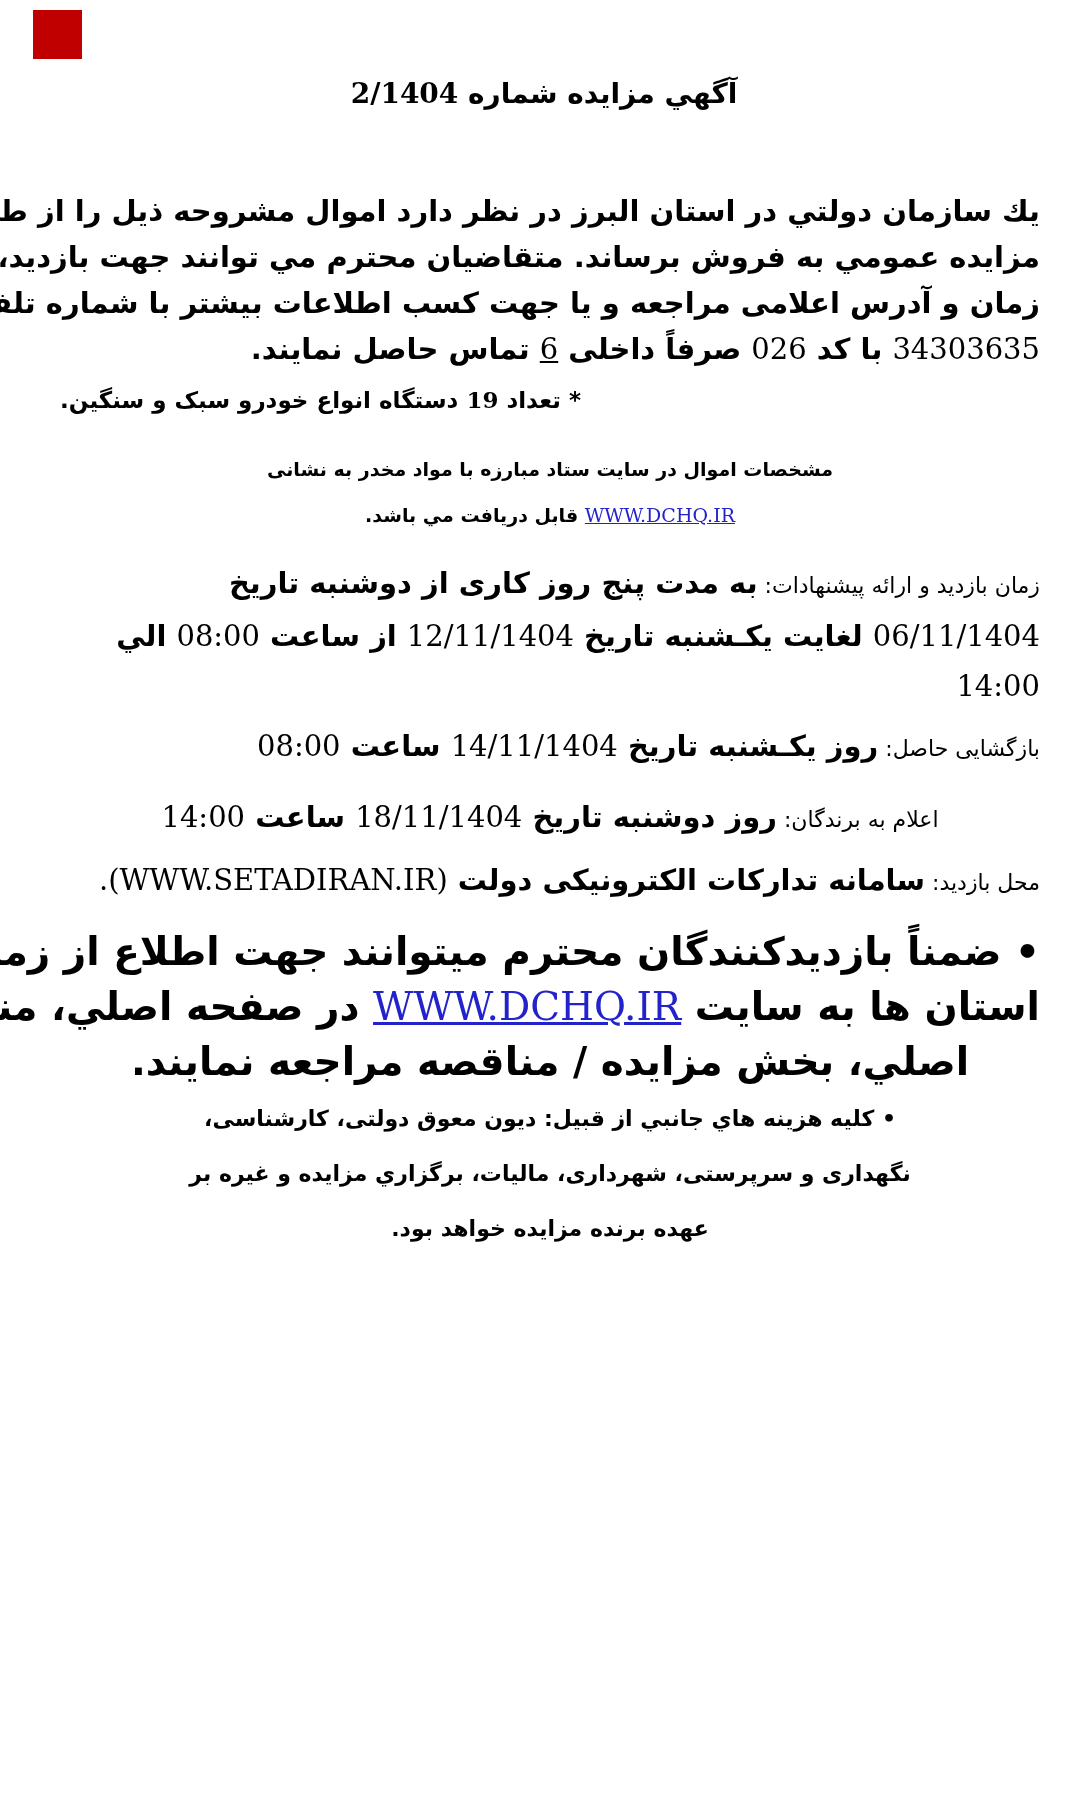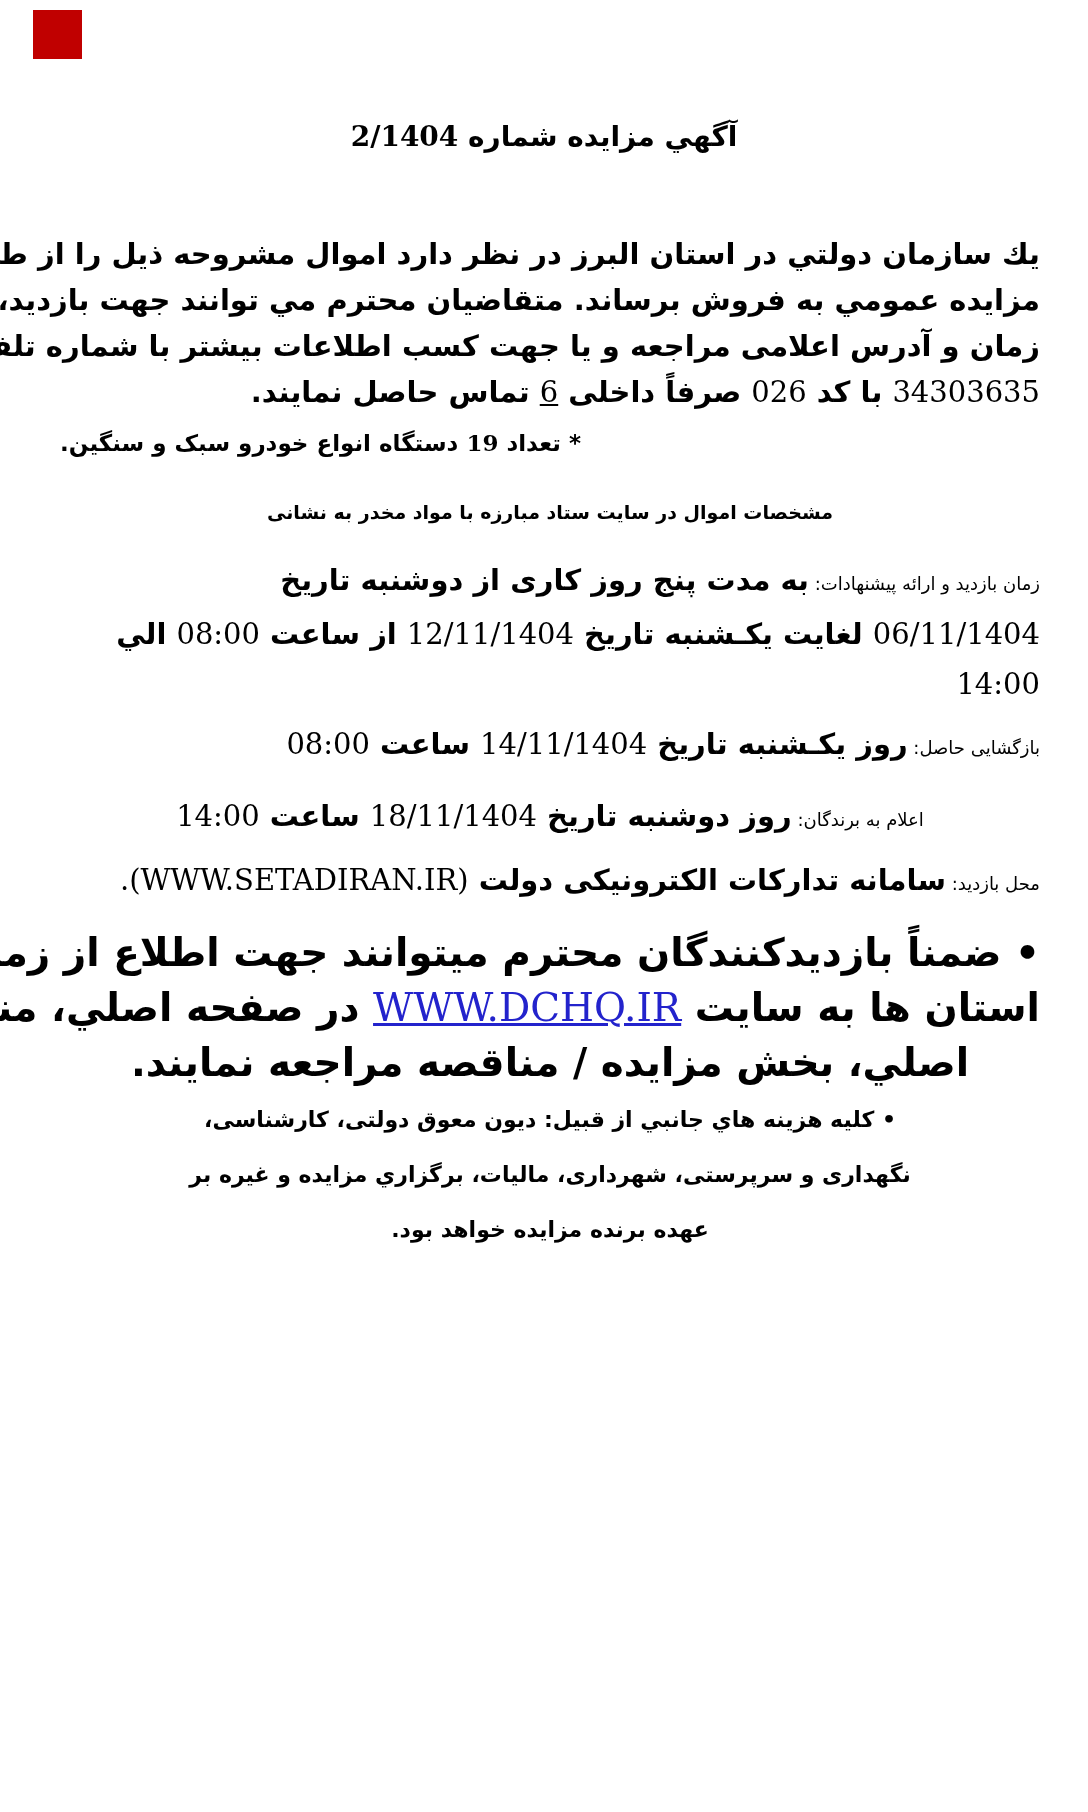--- a/index.html
+++ b/index.html
@@ -12,21 +12,21 @@
     font-family:"DejaVu Sans", sans-serif;
     color:#000;
   }
   .marker{
     position:absolute;
     left:33px; top:10px;
     width:49px; height:49px;
   }
   .title{
     margin:0;
-    padding-top:119px;
+    padding-top:76px;
     text-align:center;
     direction:rtl;
     font-size:28px;
     font-weight:bold;
     line-height:36px;
   }
   .content{
     direction:rtl;
     padding:0 48px 0 60px; 
   }
@@ -37,21 +37,21 @@
   .num{font-family:"DejaVu Serif", serif; font-weight:normal;}
   .title .num, .note .num{font-weight:bold;}
   .u{text-decoration:underline;}
   .link{
     font-family:"DejaVu Serif", serif;
     font-weight:normal;
     text-decoration:underline;
     cursor:pointer;
   }
   .label{
-    font-size:18px;
+    font-size:22px;
     font-weight:normal;
   }
   .bullet{font-weight:bold;}
 
   .p-intro{ margin-top:76px; font-size:29px; line-height:46px; text-align:right; }
   .note{ margin-top:12px; font-size:23px; line-height:32px; font-weight:bold; text-align:left; }
   .p-assets{ margin-top:30px; font-size:19px; line-height:46px; text-align:center; }
   .p-visit{ margin-top:20px; font-size:29px; line-height:50px; text-align:right; }
   .p-open{ margin-top:12px; font-size:29px; line-height:46px; text-align:right; }
   .p-winners{ margin-top:22px; font-size:29px; line-height:46px; text-align:center; }
@@ -76,20 +76,21 @@
       <span class="line rich">زمان و آدرس اعلامی مراجعه و يا جهت کسب اطلاعات بيشتر با شماره تلفن</span>
       <span class="line rich"><span><span class="num">34303635</span> با کد <span class="num">026</span> صرفاً داخلی </span><span class="u"><span class="num">6</span></span><span> تماس حاصل نمايند.</span></span>
     </p>
 
     <p class="note">
       <span class="line">* تعداد <span class="num">19</span> دستگاه انواع خودرو سبک و سنگين.</span>
     </p>
 
     <p class="p-assets">
       <span class="line rich">مشخصات اموال در سايت ستاد مبارزه با مواد مخدر به نشانی</span>
+      <span class="line rich"><span class="link" style="color: rgb(35, 35, 204);">WWW.DCHQ.IR</span><span> قابل دريافت مي باشد.</span></span>
     </p>
 
     <p class="p-visit">
       <span class="line"><span class="label">زمان بازديد و ارائه پيشنهادات: </span><span class="rich">به مدت پنج روز کاری از دوشنبه تاريخ</span></span>
       <span class="line rich"><span class="num">06/11/1404</span> لغايت يكـشنبه تاريخ <span class="num">12/11/1404</span> از ساعت <span class="num">08:00</span> الي</span>
       <span class="line rich"><span class="num">14:00</span></span>
     </p>
 
     <p class="p-open">
       <span class="line"><span class="label">بازگشايی حاصل: </span><span class="rich">روز يكـشنبه تاريخ <span class="num">14/11/1404</span> ساعت <span class="num">08:00</span></span></span>

